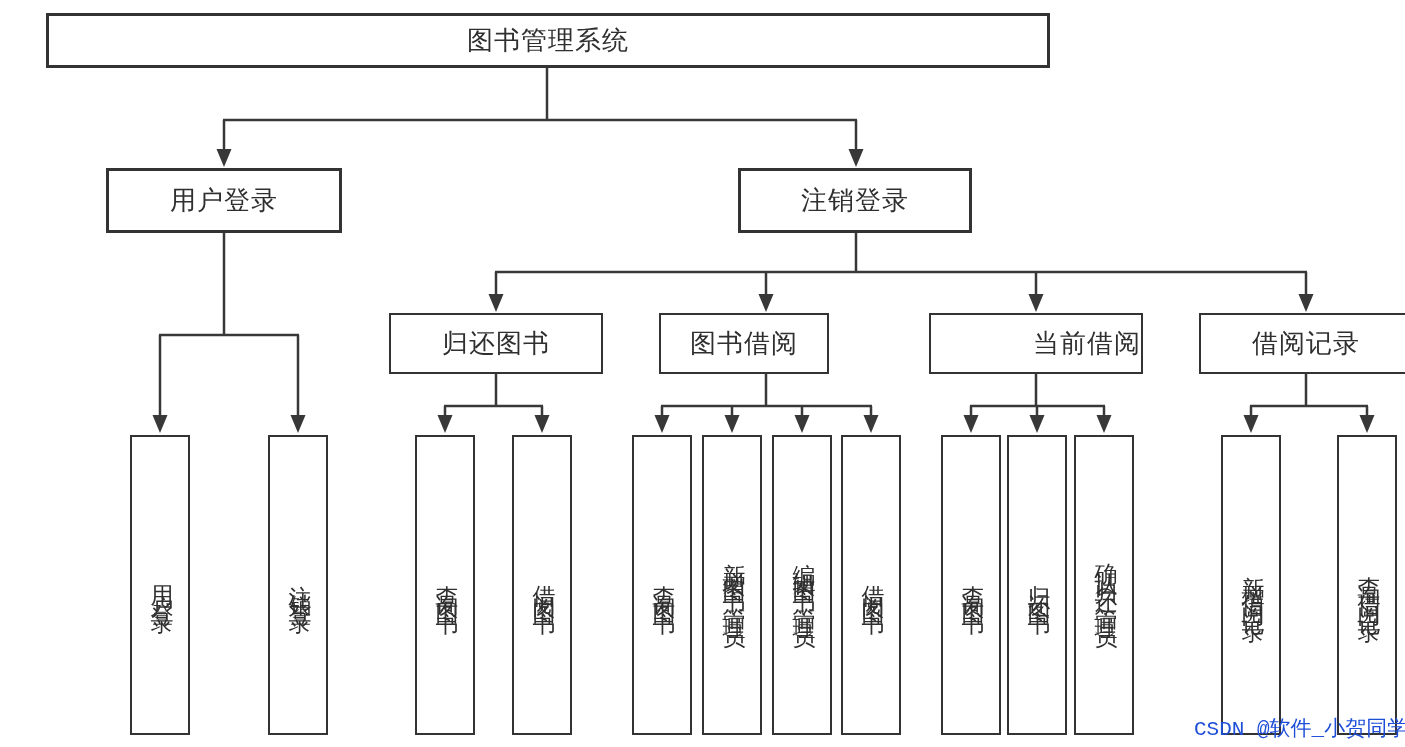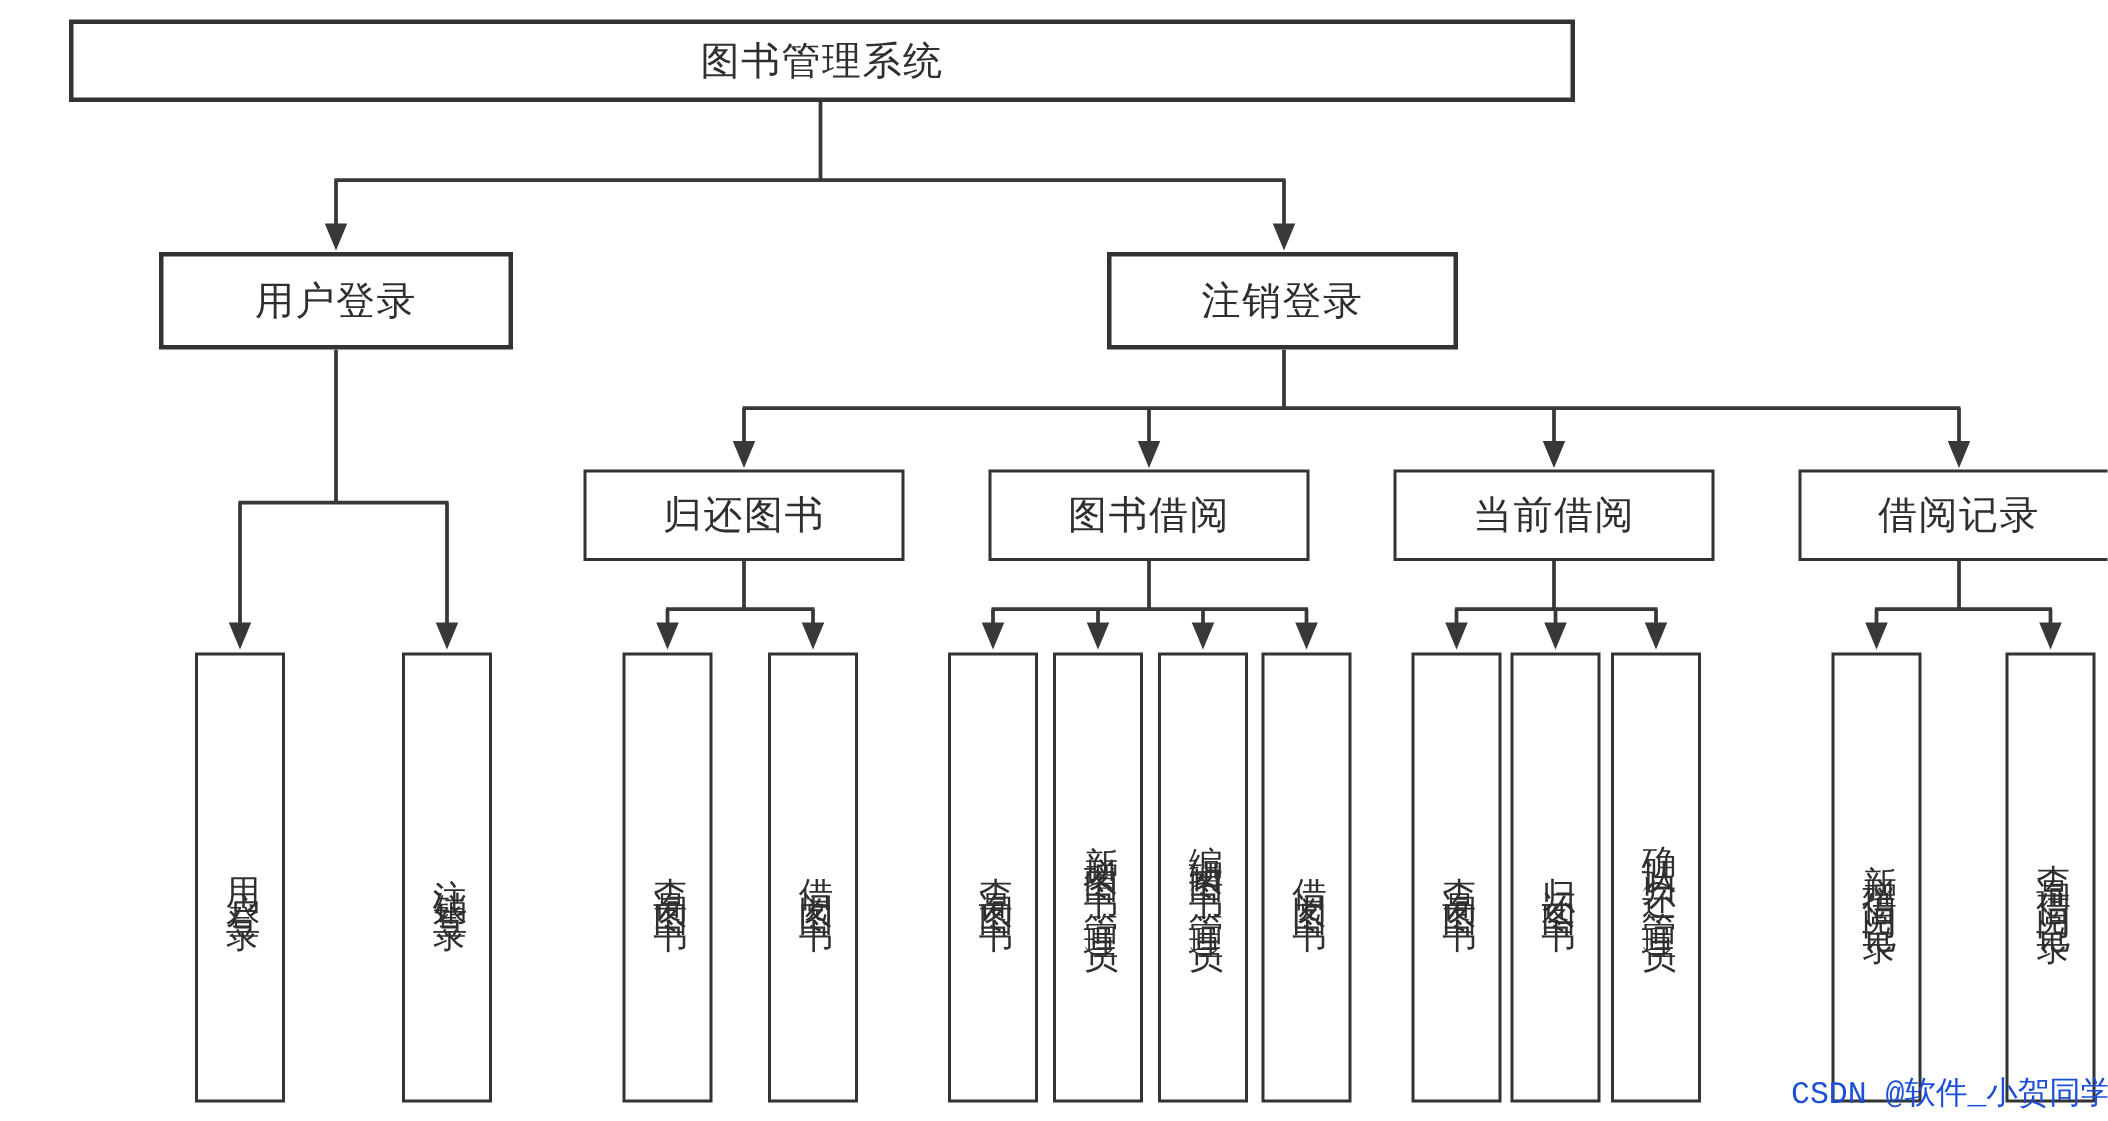--- a/index.html
+++ b/index.html
@@ -80,24 +80,24 @@
   <div class="box h lvl1" style="left:80px; top:168px; width:236px; height:65px;">
     <span>用户登录</span>
   </div>
   <div class="box h lvl1" style="left:712px; top:168px; width:234px; height:65px;">
     <span>注销登录</span>
   </div>
 
   <div class="box h" style="left:363px; top:313px; width:214px; height:61px;">
     <span>归还图书</span>
   </div>
-  <div class="box h" style="left:633px; top:313px; width:214px; height:61px;">
+  <div class="box h" style="left:633px; top:313px; width:170px; height:61px;">
     <span>图书借阅</span>
   </div>
-  <div class="box h" style="left:903px; top:313px; width:214px; height:61px;">
+  <div class="box h" style="left:903px; top:313px; width:214px; height:61px;justify-content:flex-end;">
     <span>当前借阅</span>
   </div>
   <div class="box h" style="left:1173px; top:313px; width:214px; height:61px;">
     <span>借阅记录</span>
   </div>
 
   <div class="box v" style="left:104px; top:435px; width:60px; height:300px;">
     <span>用户登录</span>
   </div>
   <div class="box v" style="left:242px; top:435px; width:60px; height:300px;">

